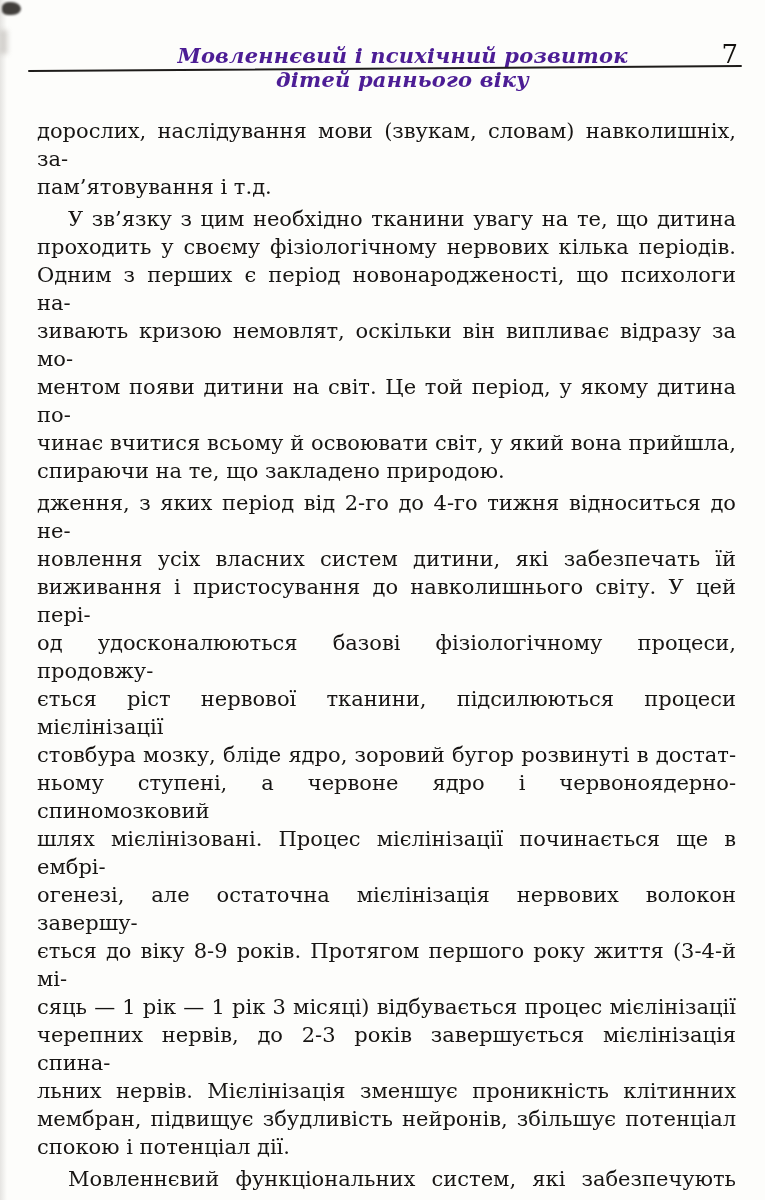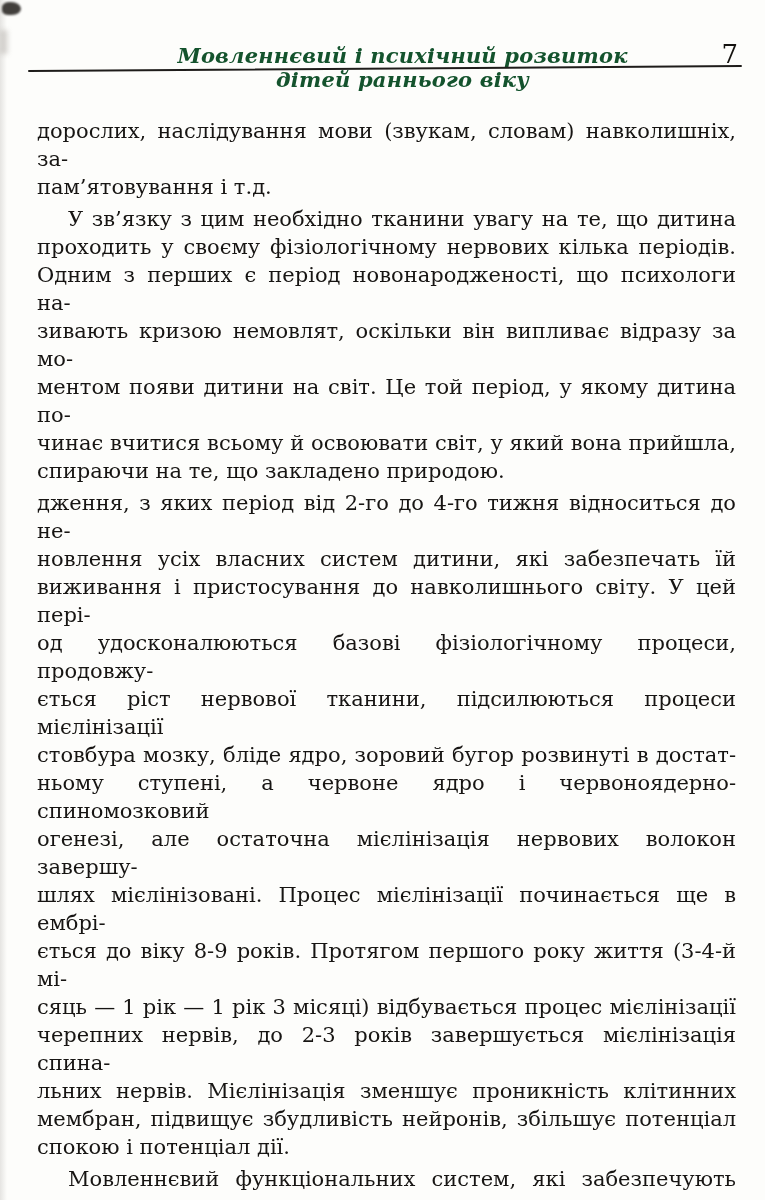--- a/index.html
+++ b/index.html
@@ -23,21 +23,21 @@
   }
   .corner-smudge {
     position: absolute; left: 0; top: 30px; width: 8px; height: 24px;
     background: #9a948e; opacity: 0.35; filter: blur(2.5px);
   }
   .running-head {
     position: absolute; top: 44px; left: 140px; width: 525px;
     text-align: center;
     font-style: italic; font-weight: bold;
     font-size: 21px; line-height: 24px; letter-spacing: 0.2px;
-    color: #14532d;
+    color: #4c1d95;
   }
   .page-number {
     position: absolute; top: 40px; right: 27px;
     font-size: 26px; line-height: 28px; font-weight: normal;
     color: #14120f;
   }
   .header-rule {
     position: absolute; top: 70px; left: 28px; width: 714px; height: 2px;
     background: #1e1c1a; transform: rotate(-0.4deg); transform-origin: left center;
     border-radius: 1px;
@@ -84,22 +84,22 @@
         <div class="line last">спираючи на те, що закладено природою.</div>
       </div>
       <div class="para indent">
         <div class="line">дження, з яких період від 2-го до 4-го тижня відноситься до не-</div>
         <div class="line">новлення усіх власних систем дитини, які забезпечать їй</div>
         <div class="line">виживання і пристосування до навколишнього світу. У цей пері-</div>
         <div class="line">од удосконалюються базові фізіологічному процеси, продовжу-</div>
         <div class="line">ється ріст нервової тканини, підсилюються процеси мієлінізації</div>
         <div class="line">стовбура мозку, бліде ядро, зоровий бугор розвинуті в достат-</div>
         <div class="line">ньому ступені, а червоне ядро і червоноядерно-спиномозковий</div>
+        <div class="line">шлях мієлінізовані. Процес мієлінізації починається ще в ембрі-</div>
         <div class="line">огенезі, але остаточна мієлінізація нервових волокон завершу-</div>
-        <div class="line">шлях мієлінізовані. Процес мієлінізації починається ще в ембрі-</div>
         <div class="line">ється до віку 8-9 років. Протягом першого року життя (3-4-й мі-</div>
         <div class="line">сяць — 1 рік — 1 рік 3 місяці) відбувається процес мієлінізації</div>
         <div class="line">черепних нервів, до 2-3 років завершується мієлінізація спина-</div>
         <div class="line">льних нервів. Мієлінізація зменшує проникність клітинних</div>
         <div class="line">мембран, підвищує збудливість нейронів, збільшує потенціал</div>
         <div class="line last">спокою і потенціал дії.</div>
       </div>
       <div class="para indent">
         <div class="line first">Мовленнєвий функціональних систем, які забезпечують жит-</div>
         <div class="line">тєво важливі процеси, відбуваються швидше, раніш мієлінізу-</div>

